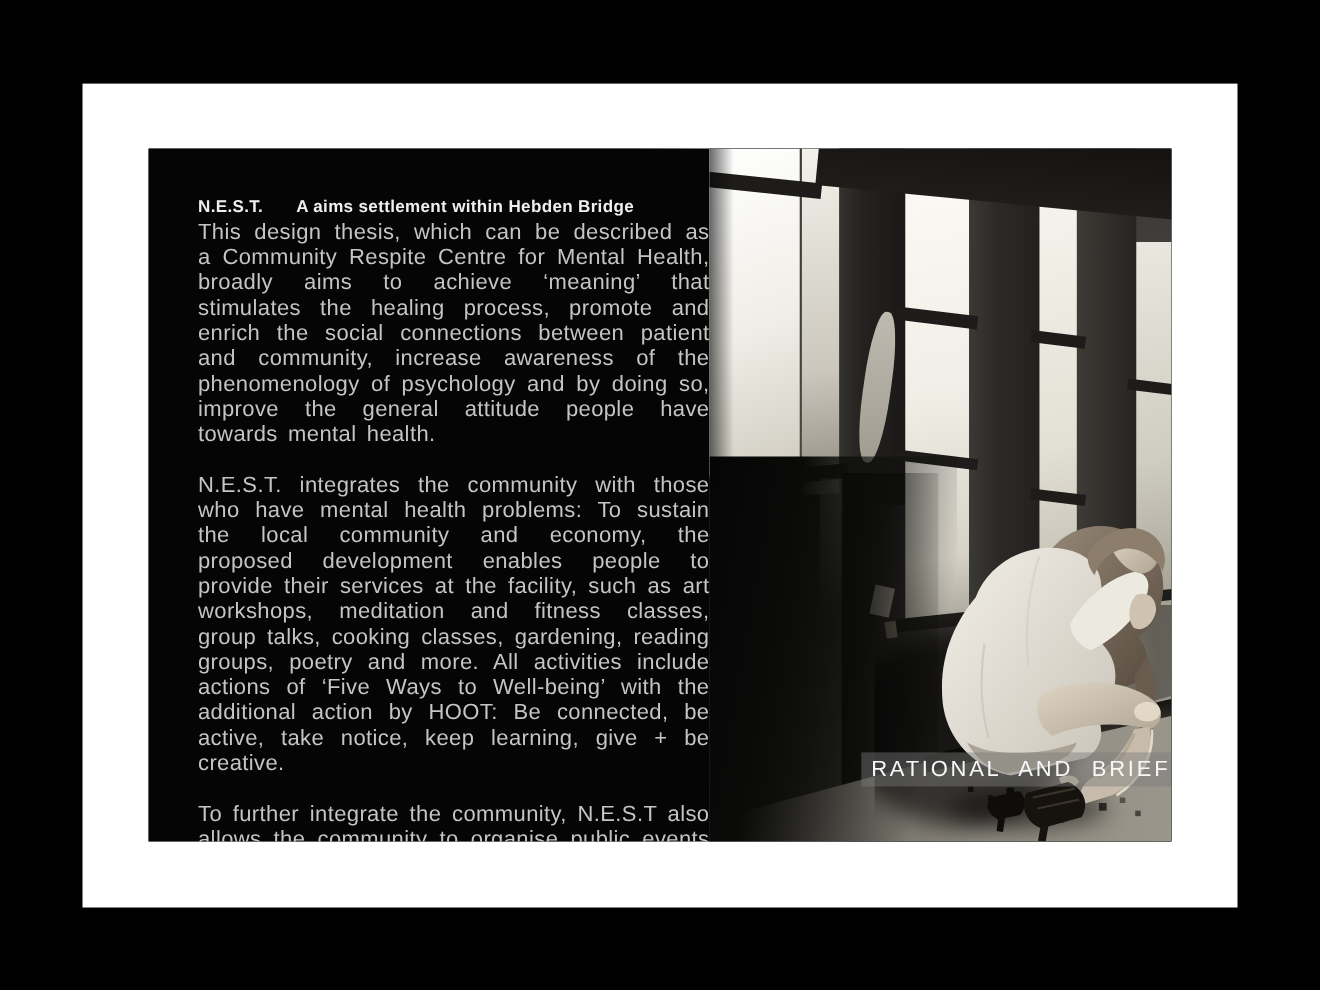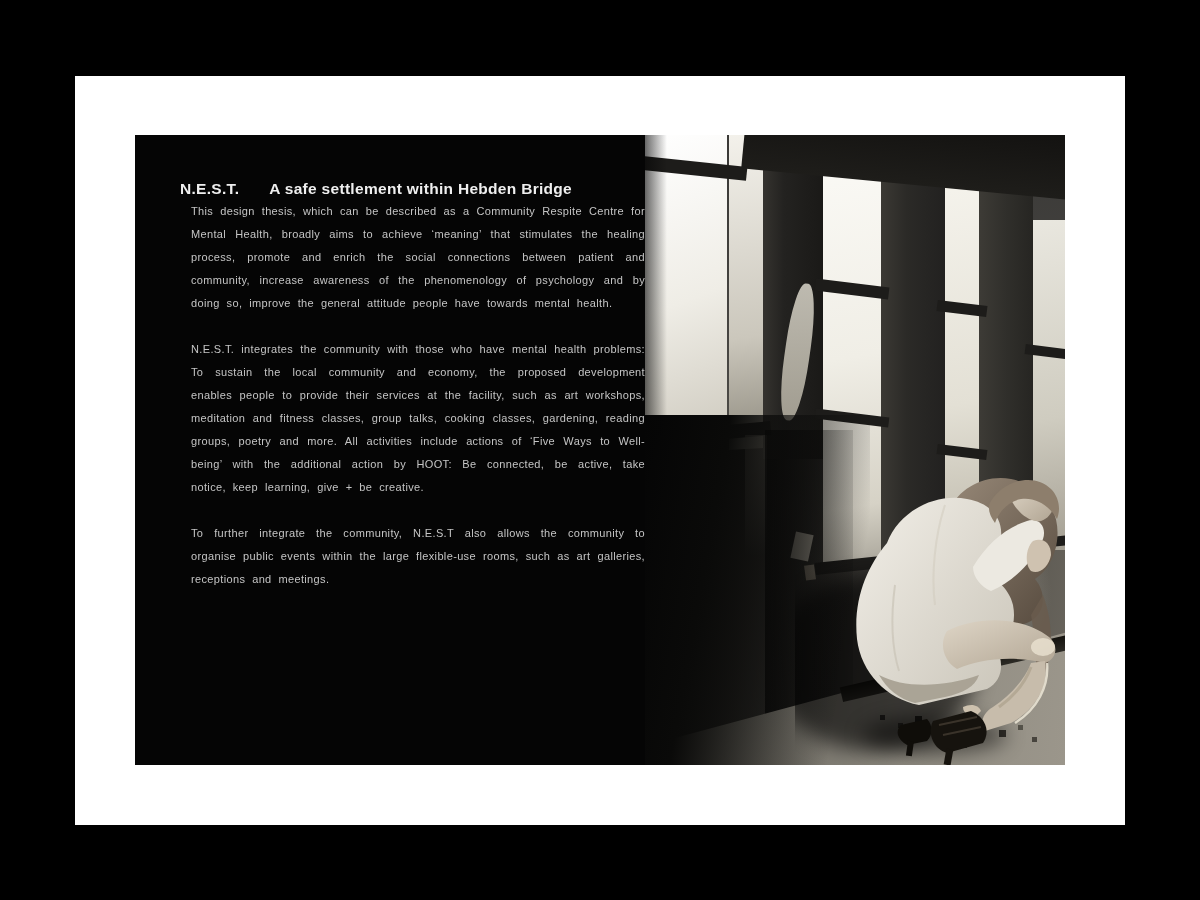--- a/index.html
+++ b/index.html
@@ -22,21 +22,21 @@
     background:linear-gradient(90deg,#050505 86%,rgba(5,5,5,0) 100%);
     z-index:3;
   }
   .text-block{width:465px;}
   .title-line{
     margin:0;font-size:15.5px;line-height:23px;font-weight:700;
     color:#efefef;letter-spacing:.3px;white-space:nowrap;
   }
   .title-prefix{display:inline-block;margin-right:30px;}
   .para{
-    margin:23px 0 0 11px;font-size:11px;line-height:23px;font-weight:400;
+    margin:23px 0 0 0;font-size:20px;line-height:23px;font-weight:400;
     color:#c5c5c5;letter-spacing:.35px;word-spacing:3.5px;
     text-align:justify;
   }
   .para.first{margin-top:0;}
   
   .photo{
     position:absolute;right:0;top:0;width:420px;height:630px;
     background:#2e2d2b;overflow:hidden;z-index:1;
   }
   .photo *{position:absolute;}
@@ -120,21 +120,21 @@
 </style>
 </head>
 <body>
 
 <div class="mat">
   <div class="board">
 
     <div class="text-panel">
       <div class="text-block">
         <p class="title-line">
-          <span class="title-prefix">N.E.S.T.</span><span>A safe settlement within Hebden Bridge</span>
+          <span class="title-prefix">N.E.S.T.</span><span>A aims settlement within Hebden Bridge</span>
         </p>
         <p class="para first">This design thesis, which can be described as a Community Respite Centre for Mental Health, broadly aims to achieve ‘meaning’ that stimulates the healing process, promote and enrich the social connections between patient and community, increase awareness of the phenomenology of psychology and by doing so, improve the general attitude people have towards mental health.</p>
         <p class="para">N.E.S.T. integrates the community with those who have mental health problems: To sustain the local community and economy, the proposed development enables people to provide their services at the facility, such as art workshops, meditation and fitness classes, group talks, cooking classes, gardening, reading groups, poetry and more. All activities include actions of ‘Five Ways to Well-being’ with the additional action by HOOT: Be connected, be active, take notice, keep learning, give + be creative.</p>
         <p class="para">To further integrate the community, N.E.S.T also allows the community to organise public events within the large flexible-use rooms, such as art galleries, receptions and meetings.</p>
       </div>
     </div>
 
     <div class="photo">
       <div class="ph-base"></div>
       <div class="ph-wall-mid"></div>
@@ -210,16 +210,19 @@
         <path d="M106,290 L132,284 C138,290 138,300 132,306 L112,310 C102,304 100,296 106,290 Z" fill="#0f0d09"></path>
         <rect x="112" y="306" width="6" height="15" fill="#0f0d09" transform="rotate(8 115 313)"></rect>
         <path d="M138,286 L176,276 C190,282 196,296 188,308 L152,318 C138,314 132,298 138,286 Z" fill="#16130e"></path>
         <path d="M144,290 L182,282 M148,300 L186,292" stroke="#3a332a" stroke-width="2"></path>
         <rect x="150" y="314" width="7" height="16" fill="#16130e" transform="rotate(10 153 322)"></rect>
       </svg>
 
       <div class="fade-left"></div>
       <div class="edge-soft"></div>
 
+      <div class="caption-banner">
+        <span class="caption-text">RATIONAL AND BRIEF</span>
+      </div>
     </div>
 
   </div>
 </div>
 
 </body></html>

